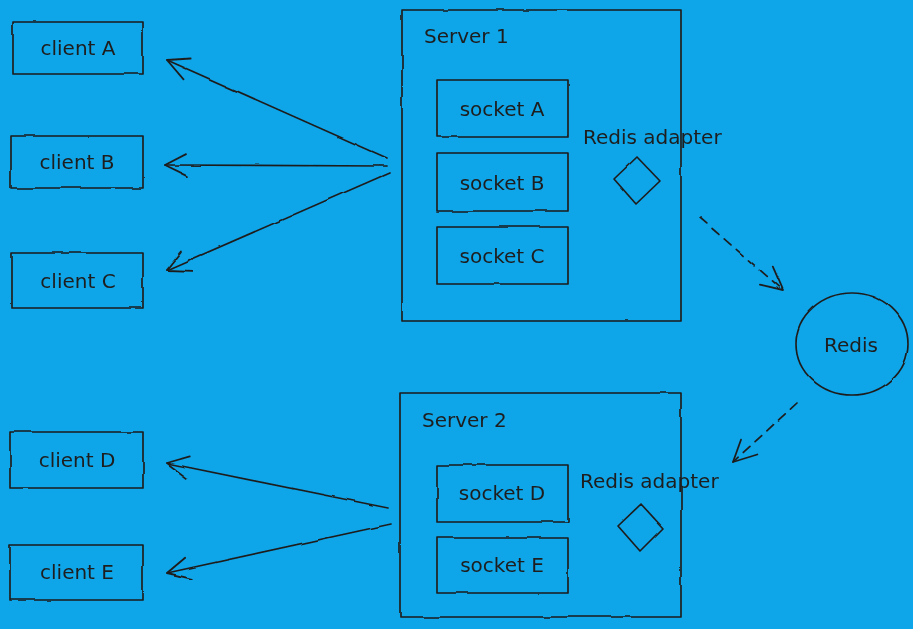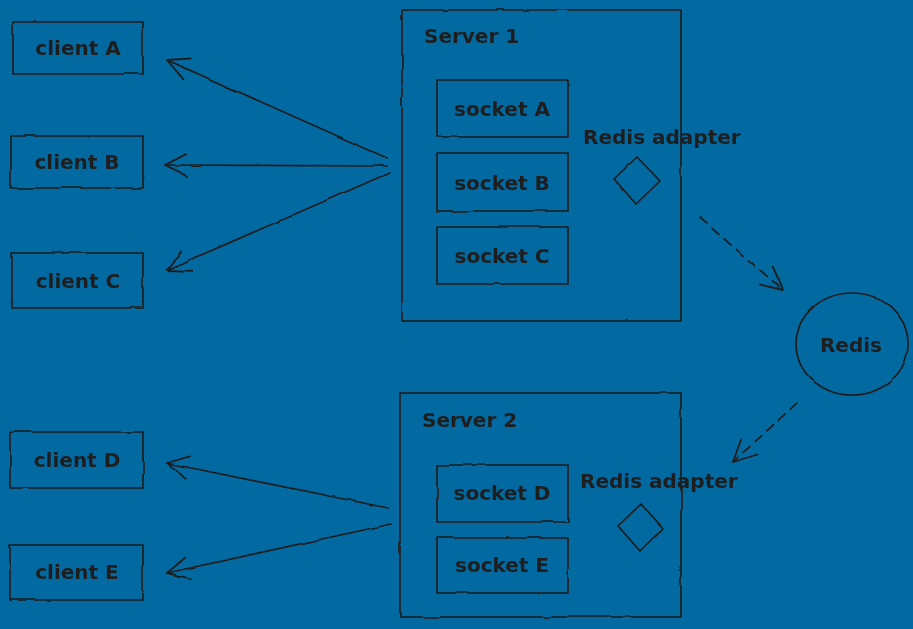--- a/index.html
+++ b/index.html
@@ -4,24 +4,23 @@
 <style>
   html, body {
     margin: 0;
     padding: 0;
     background: #ffffff;
   }
   .stage {
     position: relative;
     width: 913px;
     height: 629px;
-    background: #0369a1;
+    background: #0ea5e9;
     overflow: hidden;
     font-family: "DejaVu Sans", sans-serif;
-    font-weight: bold;
   }
   svg text {
     font-family: "DejaVu Sans", sans-serif;
     fill: #1e1e1e;
     font-size: 20px;
   }
   svg .shape {
     fill: none;
     stroke: #1e1e1e;
     stroke-width: 1.7;

